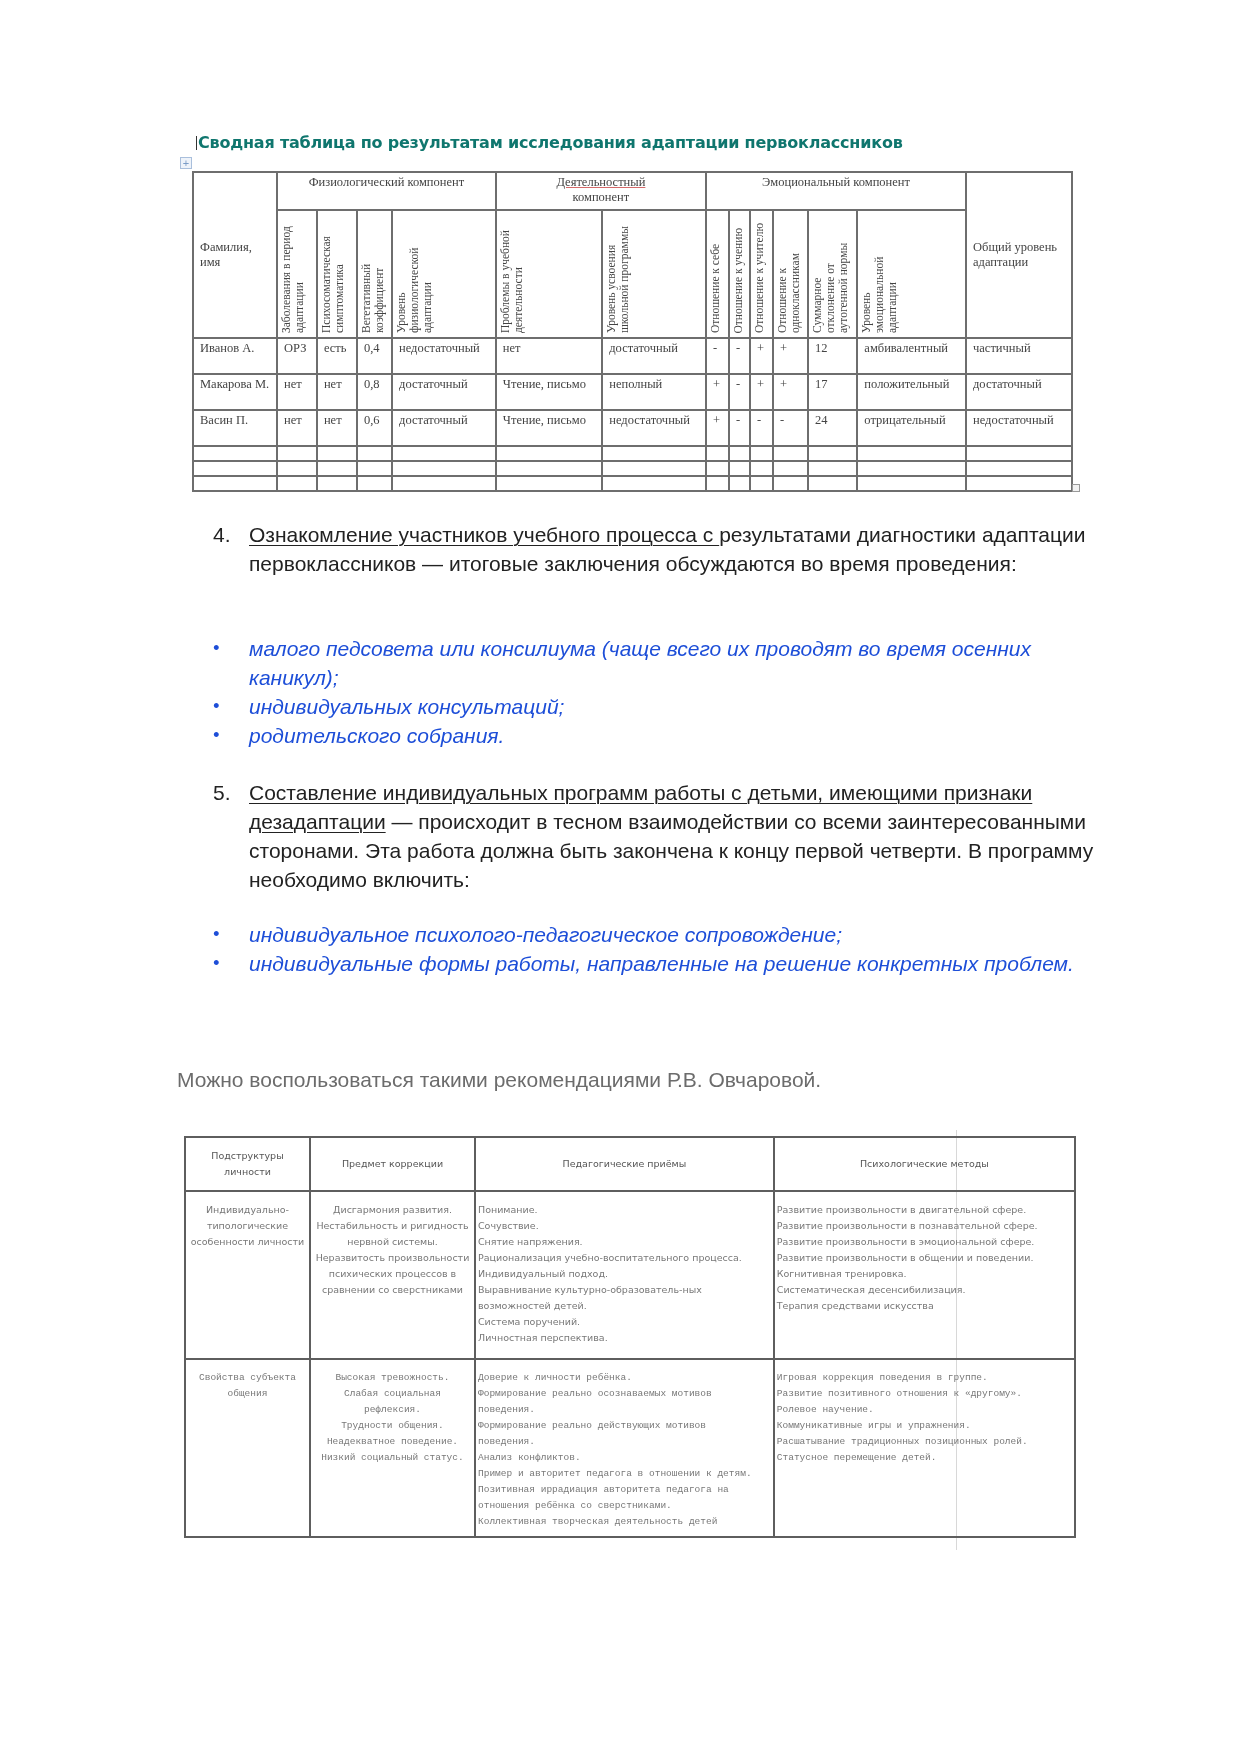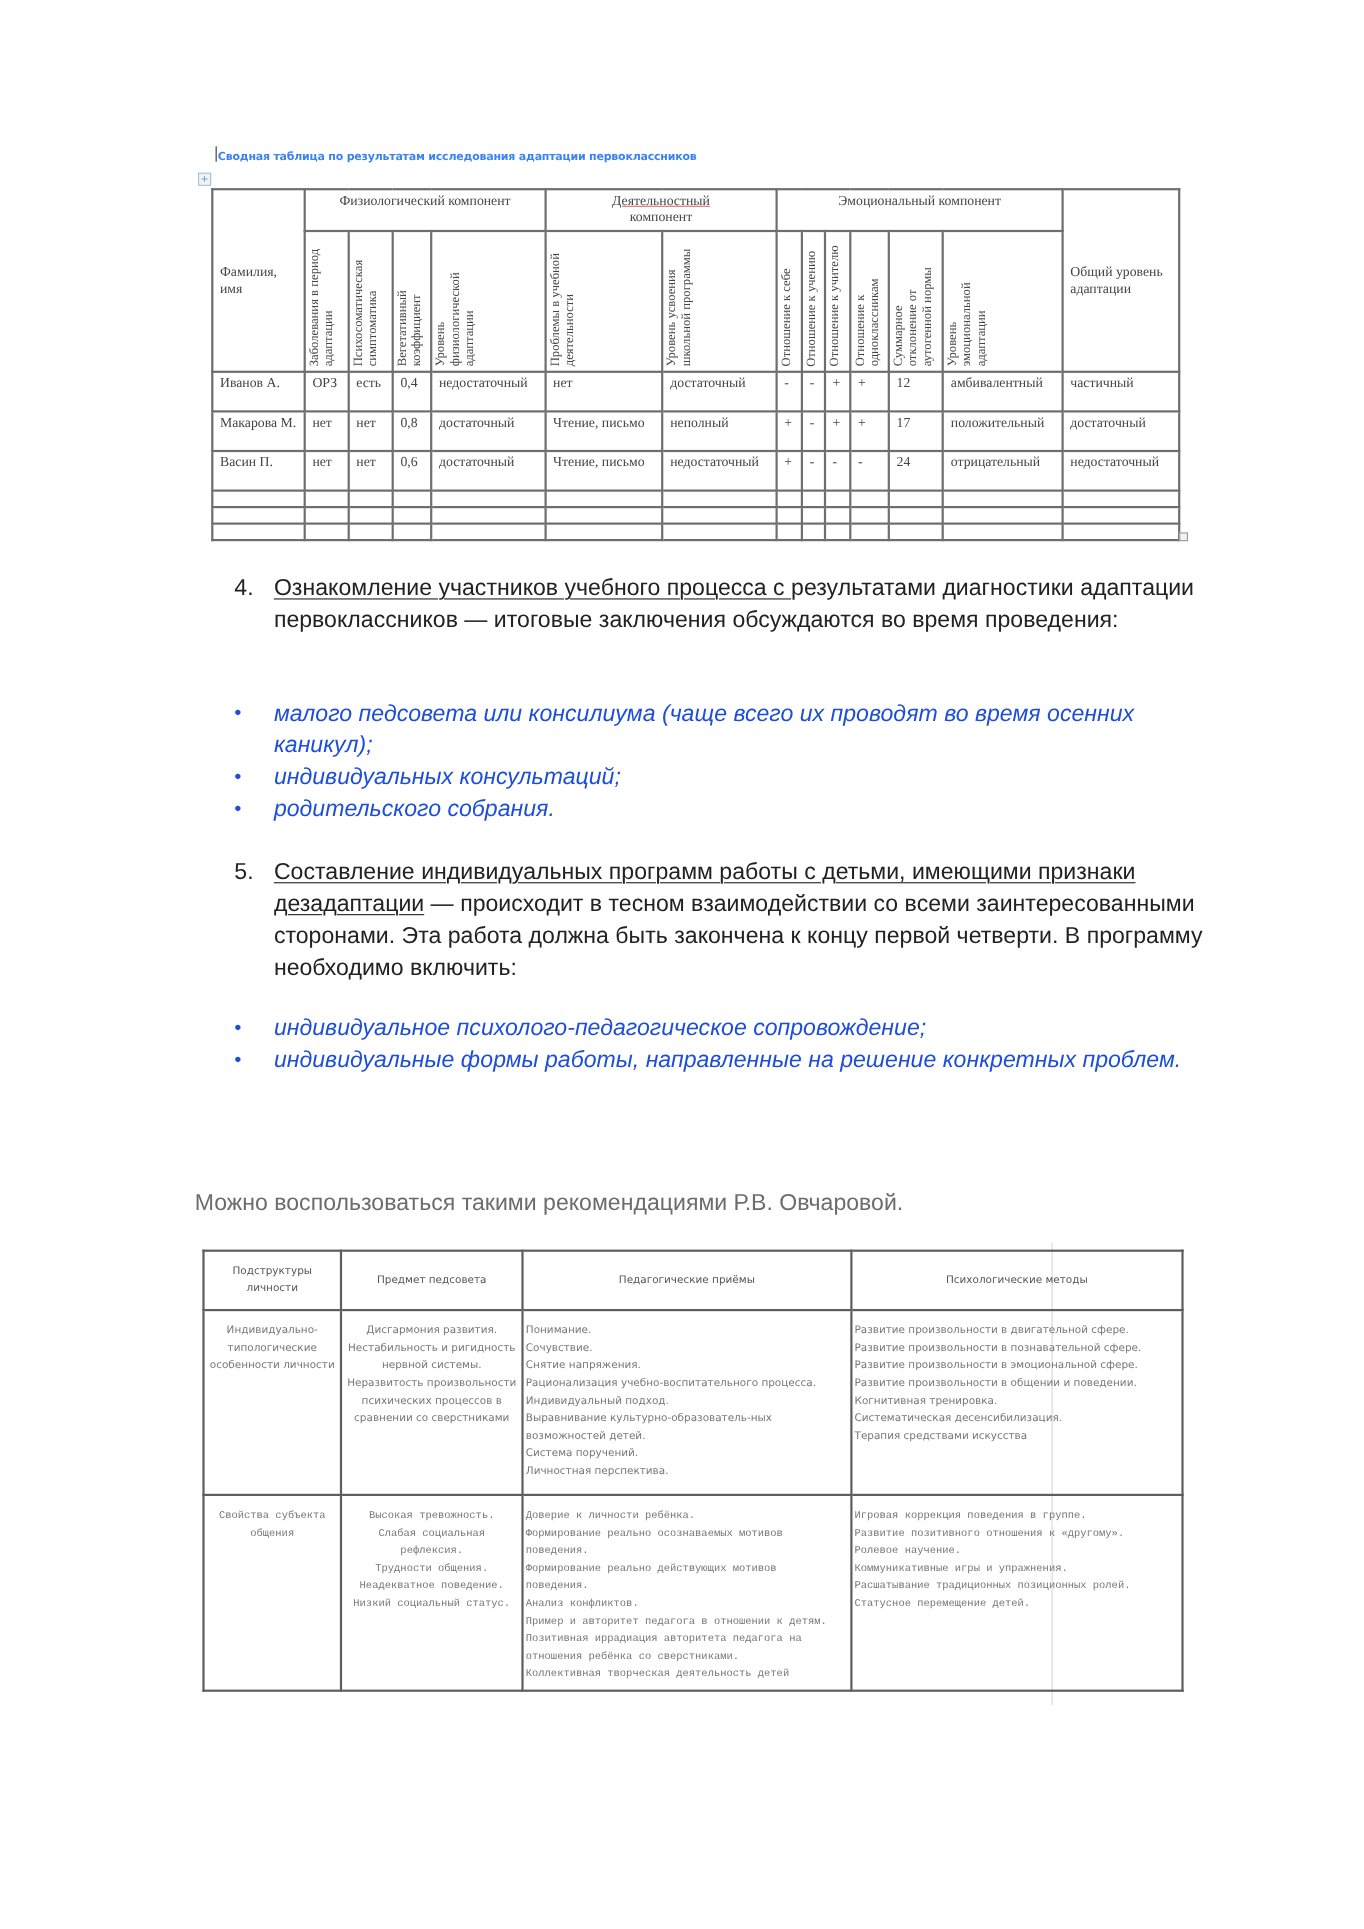--- a/index.html
+++ b/index.html
@@ -1,19 +1,19 @@
 <!DOCTYPE html>
 <html><head>
 <meta charset="utf-8">
 <style>
   html, body { margin: 0; padding: 0; background: #ffffff; }
   body { width: 1240px; height: 1754px; position: relative; overflow: hidden; font-family: "Liberation Sans", sans-serif; color: #222; }
 
   
-  .t1-title { position: absolute; left: 196px; top: 133px; font-family: "DejaVu Sans", sans-serif; font-weight: bold; font-size: 10px; color: #3b82f6; letter-spacing: -0.2px; }
+  .t1-title { position: absolute; left: 196px; top: 133px; font-family: "DejaVu Sans", sans-serif; font-weight: bold; font-size: 16px; color: #0f766e; letter-spacing: -0.2px; }
   .t1-title .cursor { display: inline-block; width: 1px; height: 14px; background: #333; vertical-align: -2px; margin-right: 1px; }
   .move-handle { position: absolute; left: 180px; top: 157px; width: 10px; height: 10px; color: #7a9cc7; font-size: 11px; line-height: 10px; text-align: center; border: 1px solid #a9bfdc; background: #eef3fa; }
   .resize-handle { position: absolute; left: 1072px; top: 484px; width: 6px; height: 6px; border: 1px solid #999; background: #f2f2f2; }
 
   table.t1 { position: absolute; left: 192px; top: 171px; width: 881px; border-collapse: collapse; font-family: "Liberation Serif", serif; font-size: 12.5px; color: #444; }
   table.t1 td, table.t1 th { border: 2px solid #6e6e6e; padding: 2px 6px; vertical-align: top; text-align: left; font-weight: normal; line-height: 15px; }
   table.t1 th.group { text-align: center; vertical-align: top; height: 32px; }
   table.t1 th.group .ul { text-decoration: underline; text-decoration-color: #d46a6a; }
   table.t1 th.rowhead { vertical-align: middle; width: 70px; }
   table.t1 th.overall { vertical-align: middle; width: 92px; border-radius: 32px; }
@@ -22,21 +22,21 @@
   table.t1 tr.data td { height: 30px; }
   table.t1 tr.empty td { height: 13px; padding: 0; }
 
   
   .para { position: absolute; font-size: 21px; line-height: 29px; color: #222; }
   .para .num { position: absolute; left: -36px; }
   .para .u { text-decoration: underline; text-decoration-thickness: 1px; text-underline-offset: 3px; margin-top: 11px; }
   ul.bullets { position: absolute; margin: 0; padding: 0; list-style: none; font-size: 21px; line-height: 29px; color: #1d4ed8; font-style: italic; }
   ul.bullets li { position: relative; padding-left: 0; }
   ul.bullets li::before { content: "•"; position: absolute; left: -36px; top: 0; font-size: 18px; }
-  .note { position: absolute; left: 177px; top: 1066px; font-size: 21px; color: #6c6c6c; line-height: 28px; margin-top: 14px; }
+  .note { position: absolute; left: 177px; top: 1066px; font-size: 21px; color: #6c6c6c; line-height: 28px; }
 
   
   table.t2 { position: absolute; left: 184px; top: 1136px; width: 892px; border-collapse: collapse; font-family: "DejaVu Sans", sans-serif; font-size: 9.5px; color: #777; }
   table.t2 th, table.t2 td { border: 2px solid #5e5e5e; vertical-align: top; line-height: 16px; }
   table.t2 th { font-weight: normal; color: #555; height: 48px; vertical-align: middle; text-align: center; padding: 2px 6px; }
   table.t2 td { padding: 10px 2px 6px 2px; }
   table.t2 td.center { text-align: center; }
   table.t2 td .line { display: block; white-space: nowrap; }
   table.t2 tr.r1 td { height: 150px; }
   table.t2 tr.r2 td { height: 160px; font-family: Liberation Mono, monospace; }
@@ -216,21 +216,21 @@
   <li>индивидуальные формы работы, направленные на решение конкретных проблем.</li>
 </ul>
 
 <div class="note">Можно воспользоваться такими рекомендациями Р.В. Овчаровой.</div>
 
 <div class="faint-vline"></div>
 <table class="t2">
   <thead>
     <tr>
       <th class="c1">Подструктуры личности</th>
-      <th class="c2">Предмет педсовета</th>
+      <th class="c2">Предмет коррекции</th>
       <th class="c3">Педагогические приёмы</th>
       <th class="c4">Психологические методы</th>
     </tr>
   </thead>
   <tbody id="t2-body">
       <tr class="r1">
         <td class="center">
           <span class="line">Индивидуально-</span>
           <span class="line">типологические</span>
           <span class="line">особенности личности</span>

